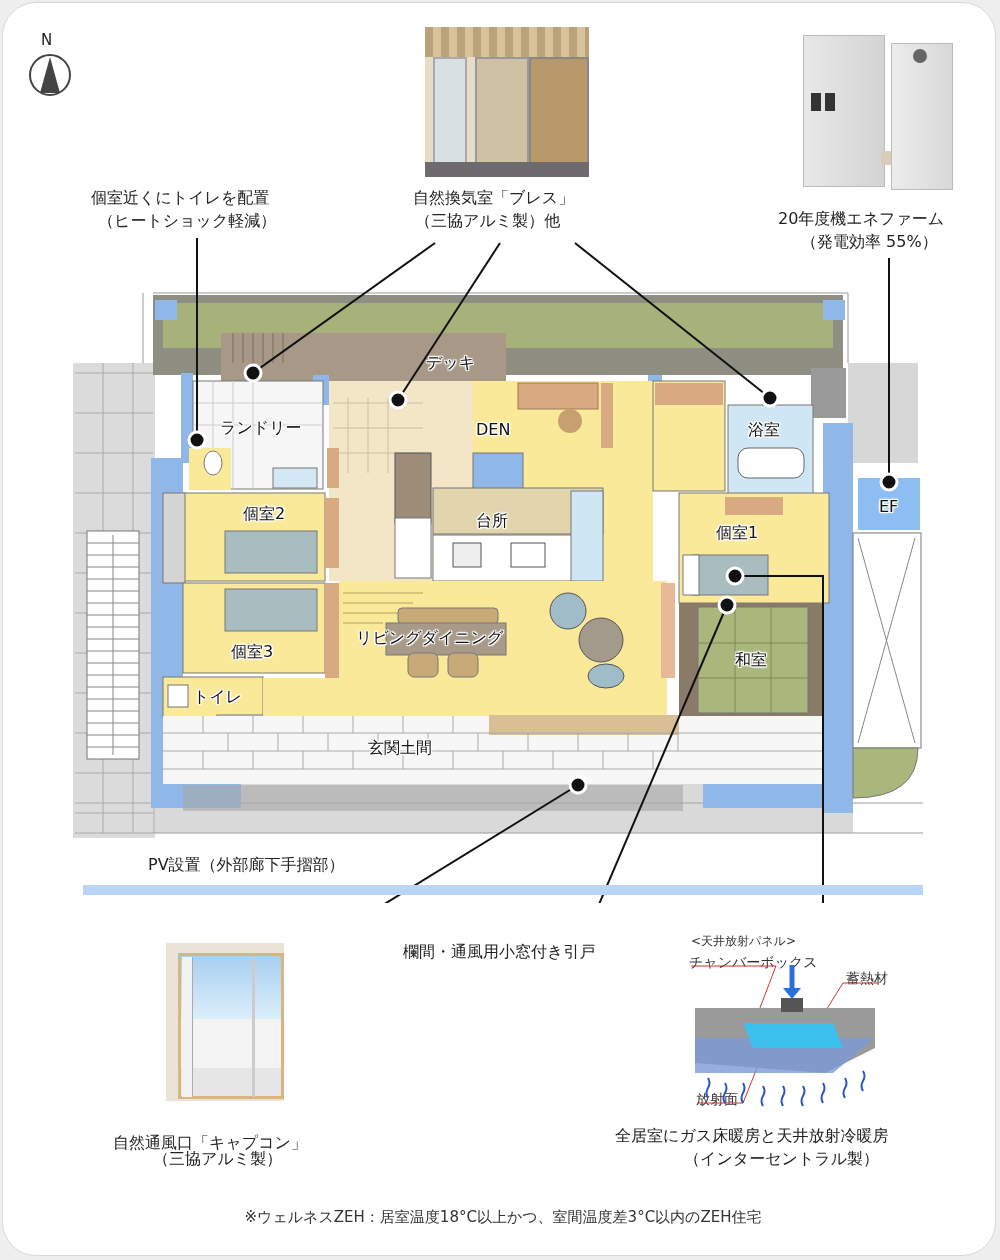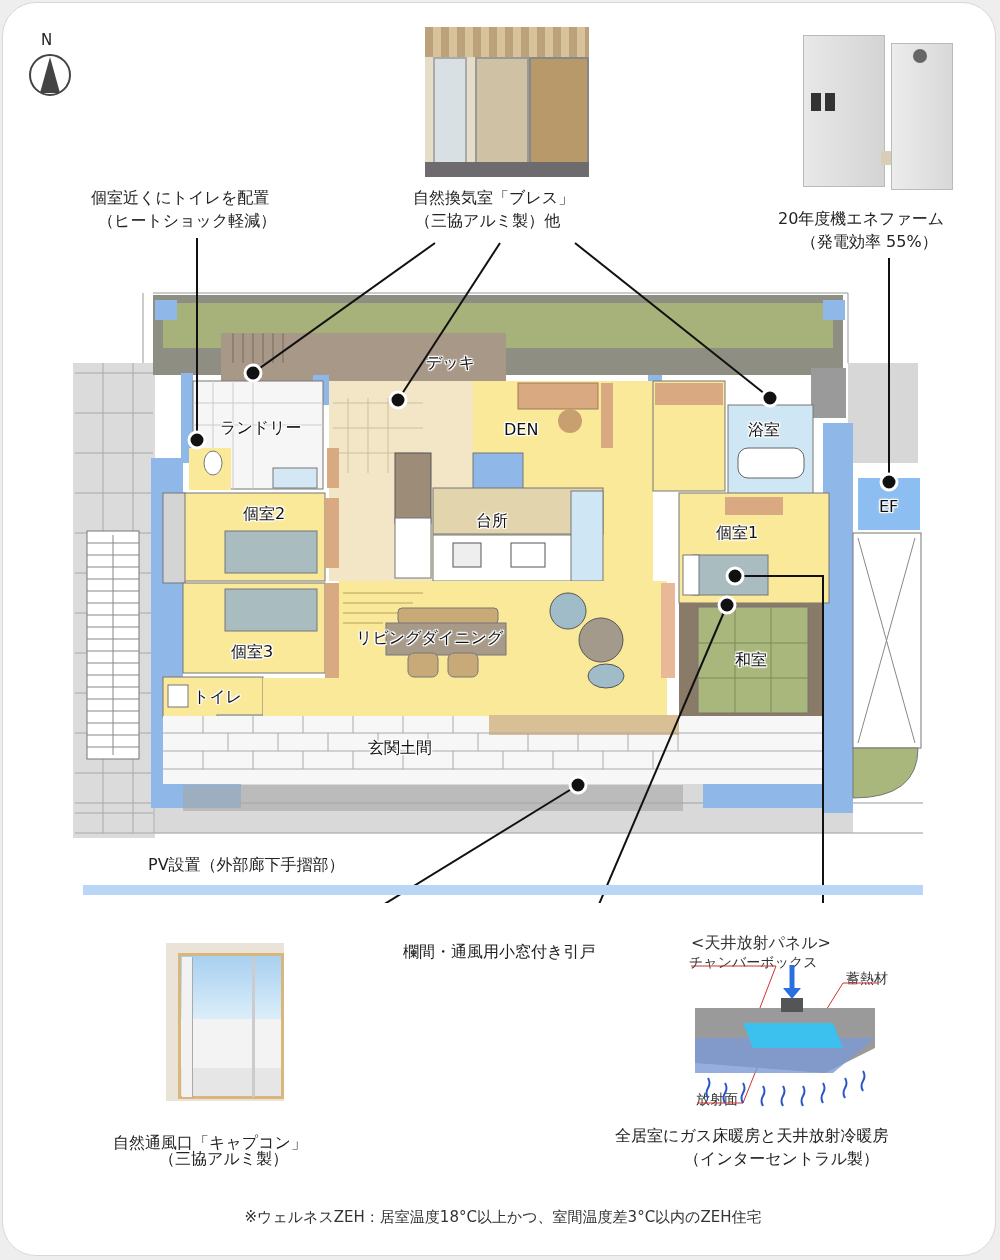--- a/index.html
+++ b/index.html
@@ -185,21 +185,21 @@
       <circle cx="767" cy="395" r="8"></circle>
       <circle cx="886" cy="479" r="8"></circle>
       <circle cx="732" cy="573" r="8"></circle>
       <circle cx="724" cy="602" r="8"></circle>
       <circle cx="575" cy="782" r="8"></circle>
     </g>
   </svg>
 
   <div class="room" style="left:423px;top:350px;">デッキ</div>
   <div class="room" style="left:217px;top:415px;">ランドリー</div>
-  <div class="room" style="left:473px;top:417px;margin-left:28px;">DEN</div>
+  <div class="room" style="left:473px;top:417px;">DEN</div>
   <div class="room" style="left:745px;top:417px;">浴室</div>
   <div class="room" style="left:876px;top:494px;">EF</div>
   <div class="room" style="left:240px;top:501px;text-align:right;">個室2</div>
   <div class="room" style="left:473px;top:508px;">台所</div>
   <div class="room" style="left:713px;top:520px;text-align:center;">個室1</div>
   <div class="room" style="left:353px;top:625px;">リビングダイニング</div>
   <div class="room" style="left:228px;top:639px;">個室3</div>
   <div class="room" style="left:732px;top:647px;">和室</div>
   <div class="room" style="left:190px;top:684px;">トイレ</div>
   <div class="room" style="left:365px;top:735px;">玄関土間</div>
@@ -208,23 +208,23 @@
   <div class="pvbar"></div>
 
   <div class="label" style="left:400px;top:938px;">欄間・通風用小窓付き引戸</div>
 
   <div class="photo" style="left:163px;top:940px;width:118px;height:158px;background:#e9e3d8;">
     <div class="abs" style="left:12px;top:10px;width:106px;height:146px;border:3px solid #d9b77c;box-sizing:border-box;background:linear-gradient(180deg,#a8d0f0 0%,#dbeefa 45%,#f3f3f3 45%,#f3f3f3 80%,#e6e6e6 80%);"></div>
     <div class="abs" style="left:16px;top:14px;width:10px;height:140px;background:#f2f2f2;border-right:1px solid #aaa;"></div>
     <div class="abs" style="left:86px;top:14px;width:3px;height:140px;background:#ccc;"></div>
   </div>
   <div class="label" style="left:110px;top:1122px;margin-top:7px;">自然通風口「キャプコン」</div>
-  <div class="label" style="left:156px;top:1145px;font-family:Liberation Serif, serif;">（三協アルミ製）</div>
-
-  <div class="small" style="left:688px;top:930px;font-size:16px;">&lt;天井放射パネル&gt;</div>
+  <div class="label" style="left:150px;top:1145px;font-family:Liberation Serif, serif;">（三協アルミ製）</div>
+
+  <div class="small" style="left:688px;top:930px;font-size:12px;">&lt;天井放射パネル&gt;</div>
   <div class="small" style="left:686px;top:951px;">チャンバーボックス</div>
   <div class="small" style="left:843px;top:967px;">蓄熱材</div>
   <div class="small" style="left:693px;top:1088px;">放射面</div>
   <svg width="1000" height="1260" style="pointer-events:none;">
     <path d="M688 963 H773 L755 1010" stroke="#c33" fill="none"></path>
     <path d="M875 980 H840 L815 1020" stroke="#c33" fill="none"></path>
     <path d="M694 1100 H740 L760 1050" stroke="#c33" fill="none"></path>
     <polygon points="692,1005 872,1005 872,1045 822,1070 692,1060" fill="#9a9a9a"></polygon>
     <polygon points="692,1035 872,1035 830,1070 692,1070" fill="#7b9ad4" opacity="0.8"></polygon>
     <polygon points="740,1020 830,1020 840,1045 750,1045" fill="#3cc0ee"></polygon>

